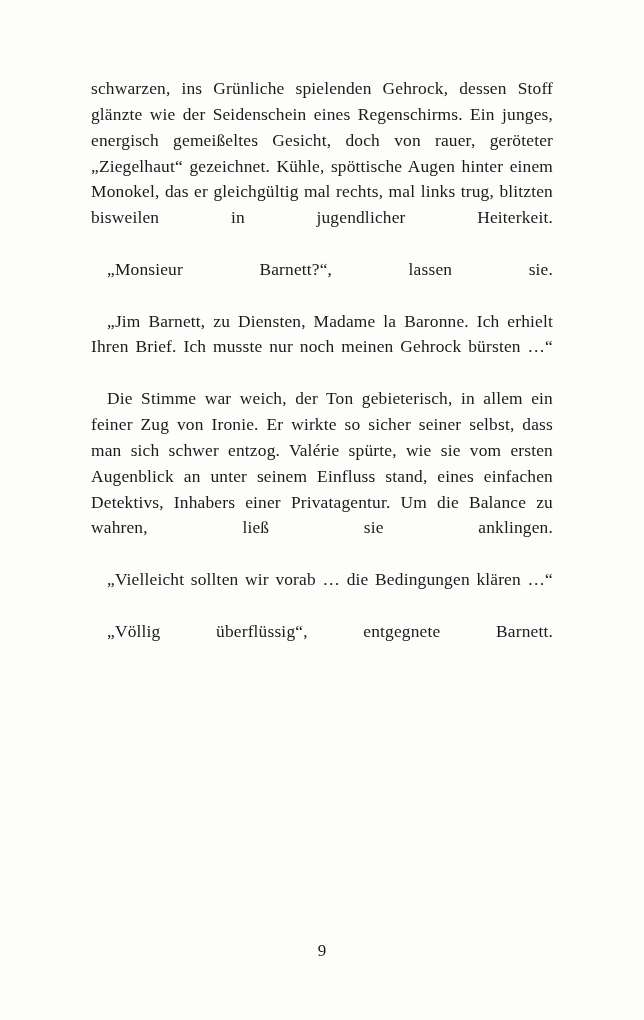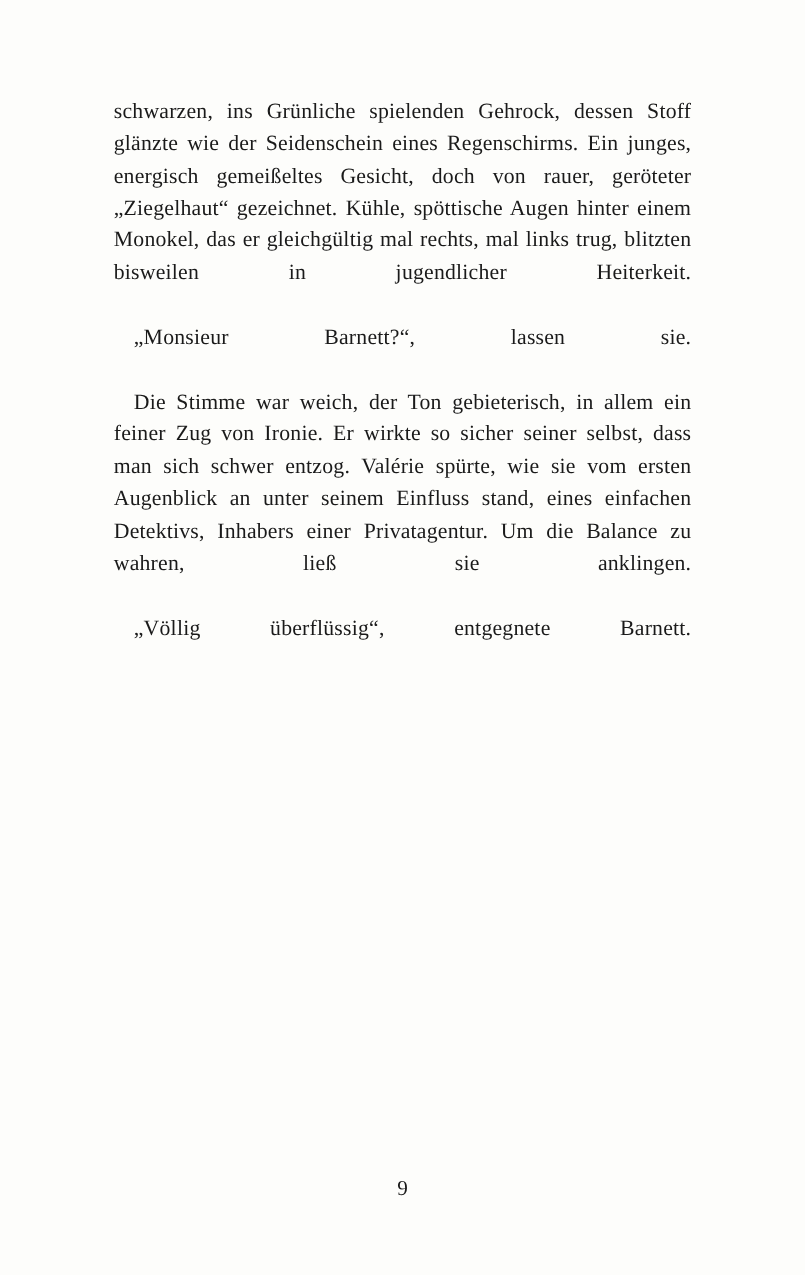--- a/index.html
+++ b/index.html
@@ -66,20 +66,22 @@
   }
 </style>
 </head>
 <body>
 
 <div class="page">
 
   <div class="text-block">
     <p class="para continuation">schwarzen, ins Grünliche spielenden Gehrock, dessen Stoff glänzte wie der Seidenschein eines Regenschirms. Ein junges, energisch gemeißeltes Gesicht, doch von rauer, geröteter „Ziegelhaut“ gezeichnet. Kühle, spöttische Augen hinter einem Monokel, das er gleichgültig mal rechts, mal links trug, blitzten bisweilen in jugendlicher Heiterkeit.</p>
     <p class="para">„Monsieur Barnett?“, lassen sie.</p>
+    <p class="para">„Jim Barnett, zu Diensten, Madame la Baronne. Ich erhielt Ihren Brief. Ich musste nur noch meinen Gehrock bürsten …“</p>
     <p class="para">Die Stimme war weich, der Ton gebieterisch, in allem ein feiner Zug von Ironie. Er wirkte so sicher seiner selbst, dass man sich schwer entzog. Valérie spürte, wie sie vom ersten Augenblick an unter seinem Einfluss stand, eines einfachen Detektivs, Inhabers einer Privatagentur. Um die Balance zu wahren, ließ sie anklingen.</p>
+    <p class="para">„Vielleicht sollten wir vorab … die Bedingungen klären …“</p>
     <p class="para">„Völlig überflüssig“, entgegnete Barnett.</p>
 
   </div>
 
   <div class="folio">9</div>
 
 </div>
 
 </body></html>

